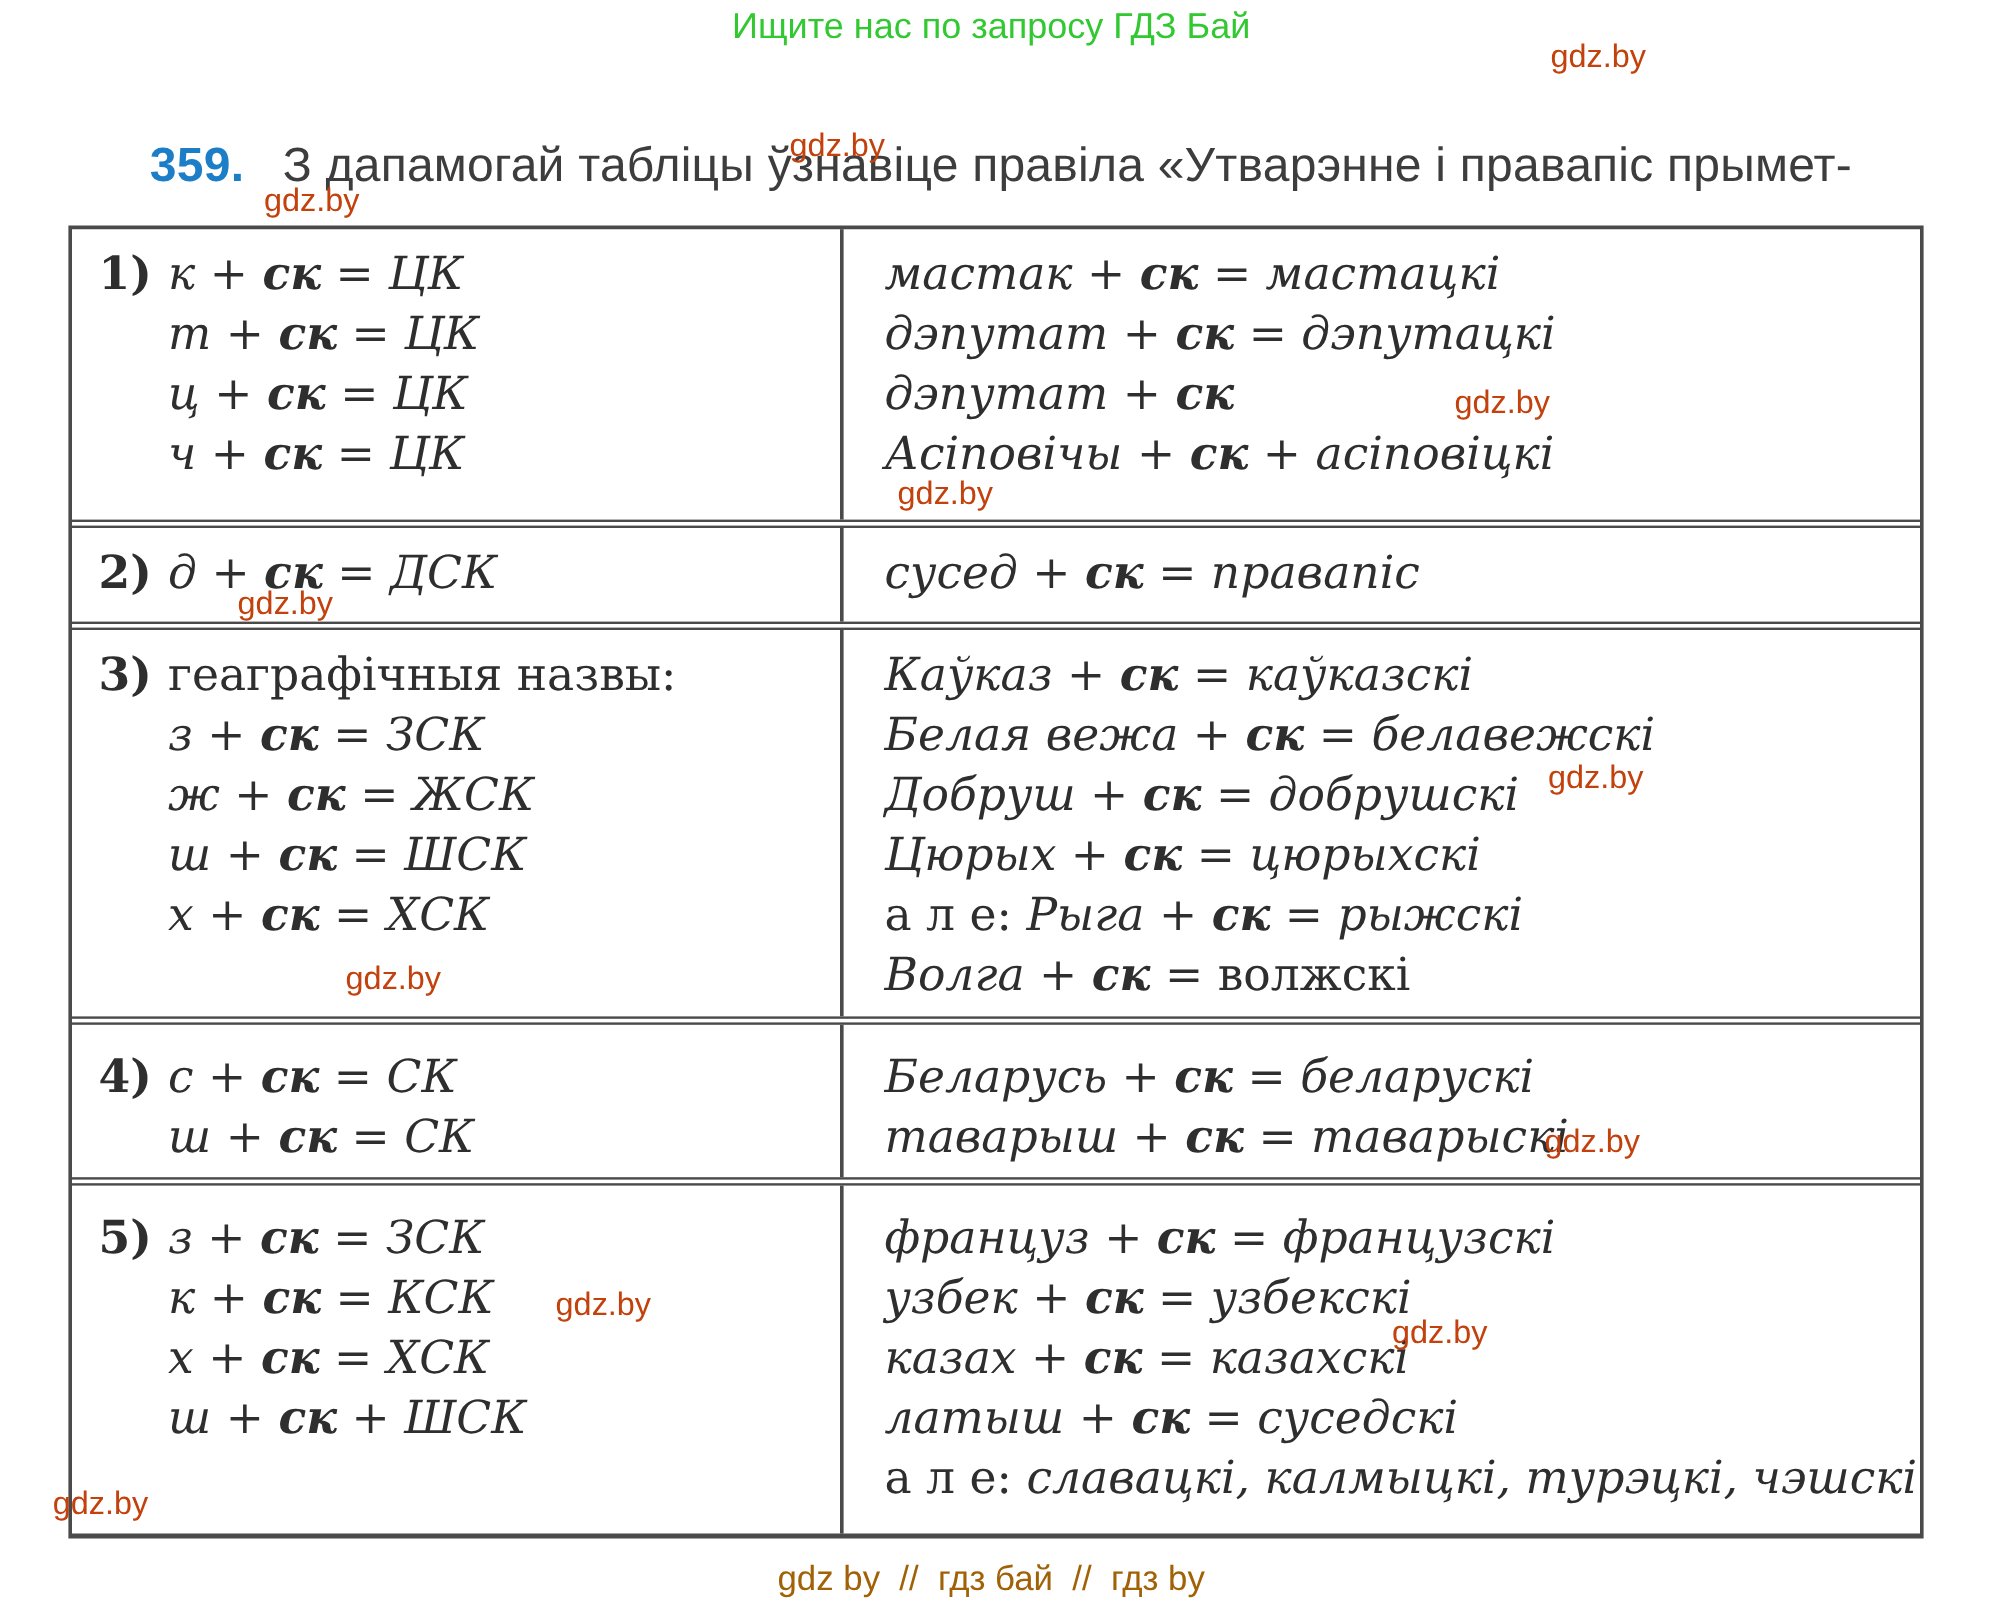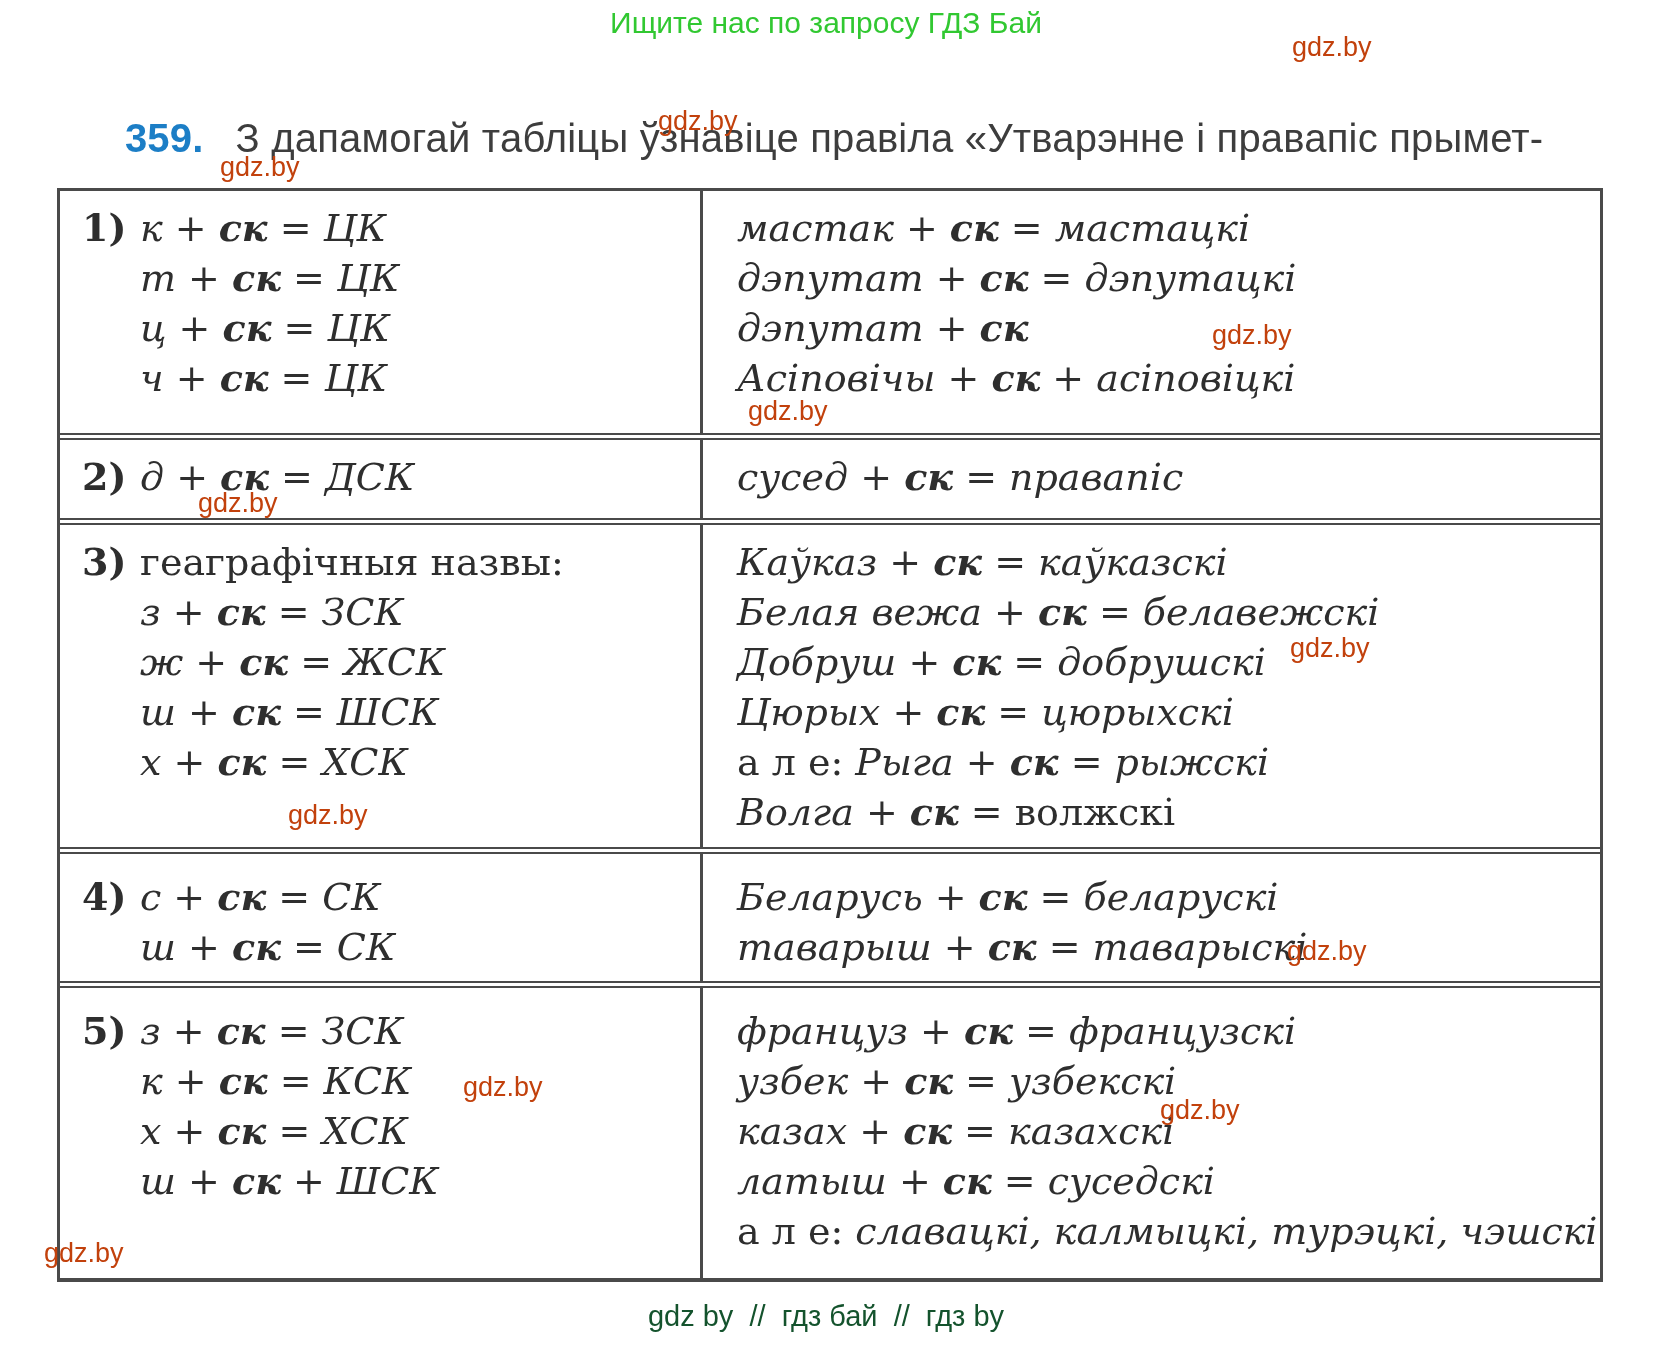--- a/index.html
+++ b/index.html
@@ -49,21 +49,21 @@
   .seg.b { font-style:italic; font-weight:bold; }
   .seg.r { font-style:normal; }
   
   .wm {
     position:absolute; font-family:"Liberation Sans", sans-serif;
     font-size:27px; color:#c2410c; white-space:pre;
   }
   
   .footer {
     position:absolute; top:1300px; left:0; width:100%;
-    text-align:center; font-size:29px; color:#14532d; white-space:pre;
+    text-align:center; font-size:29px; color:#a16207; white-space:pre;
   }
 </style>
 </head>
 <body>
 
 <div class="canvas">
 
   <div class="promo">Ищите нас по запросу ГДЗ Бай</div>
 
   <div class="para">

